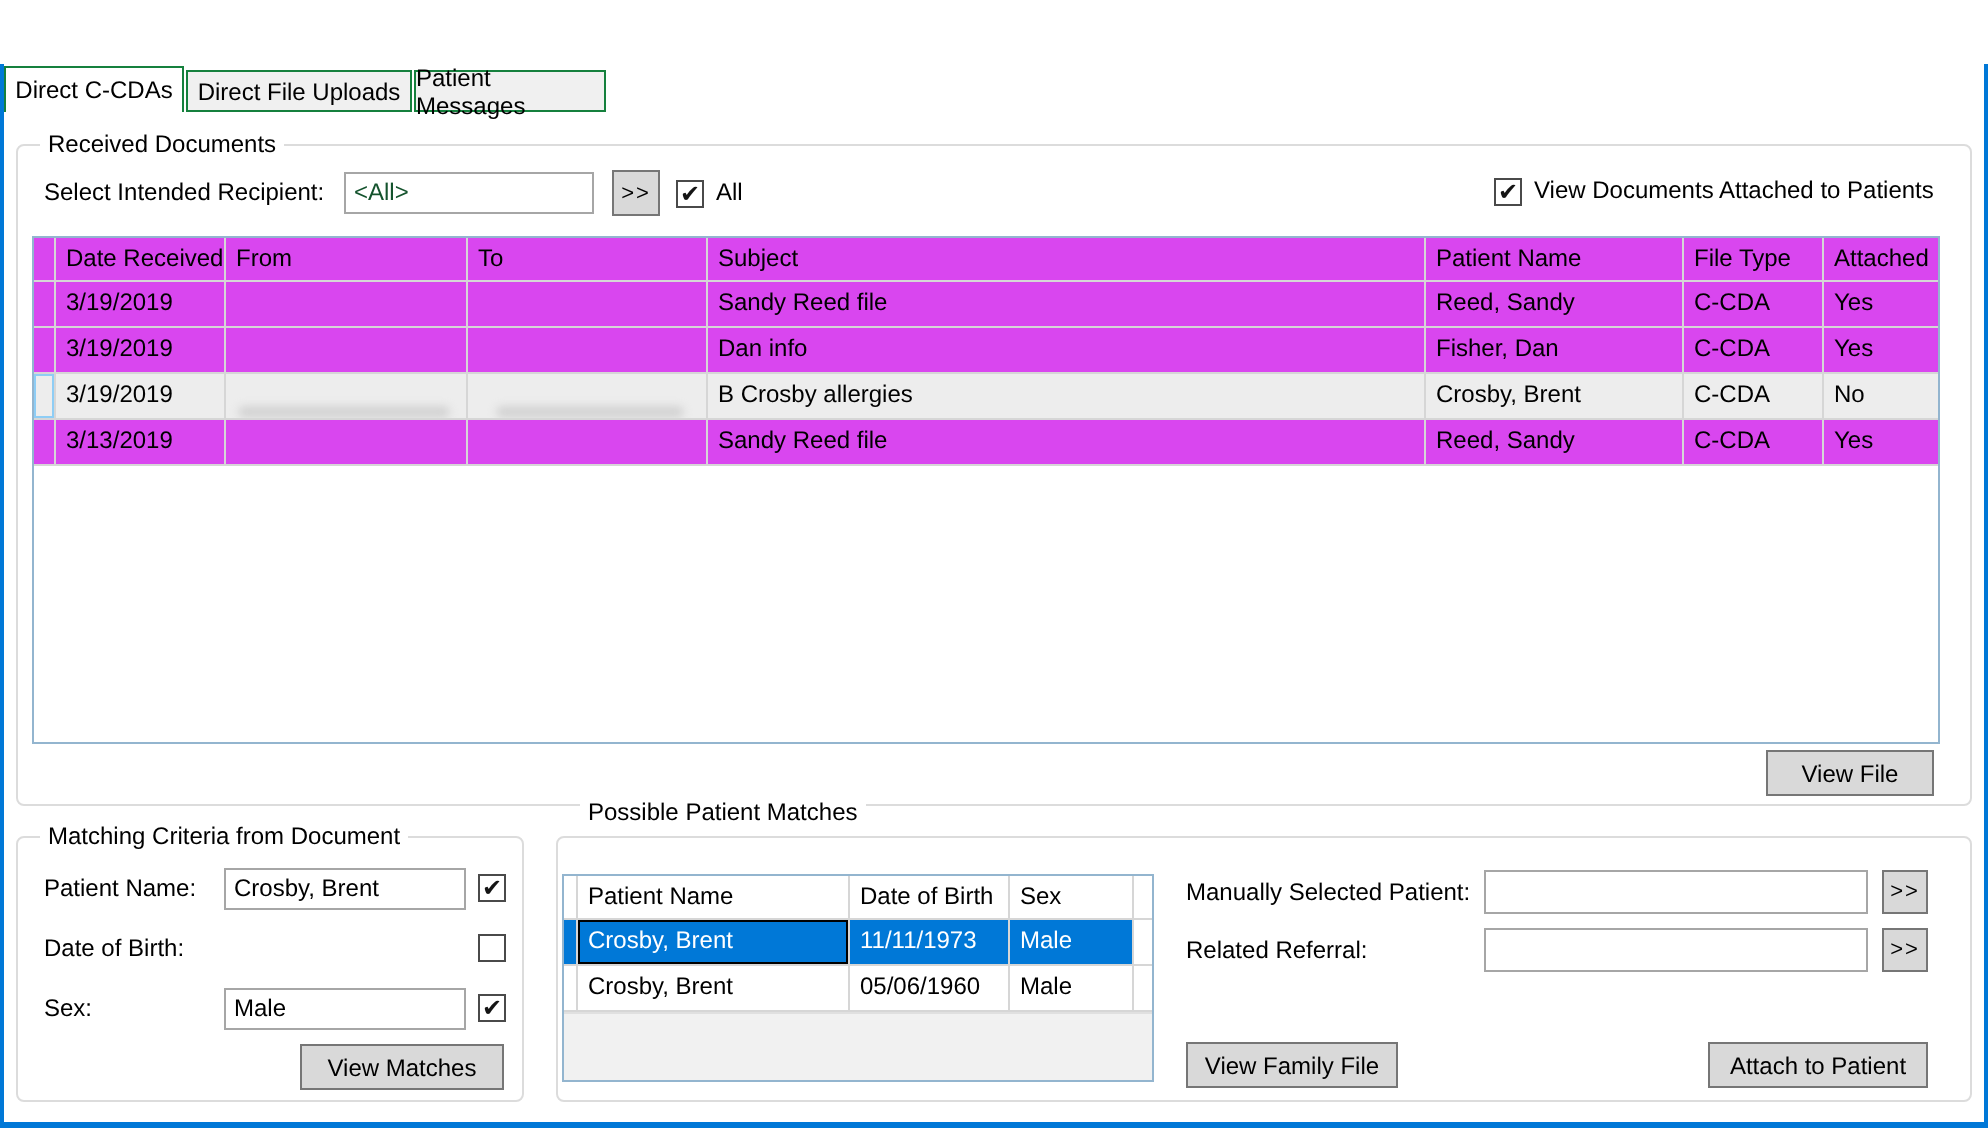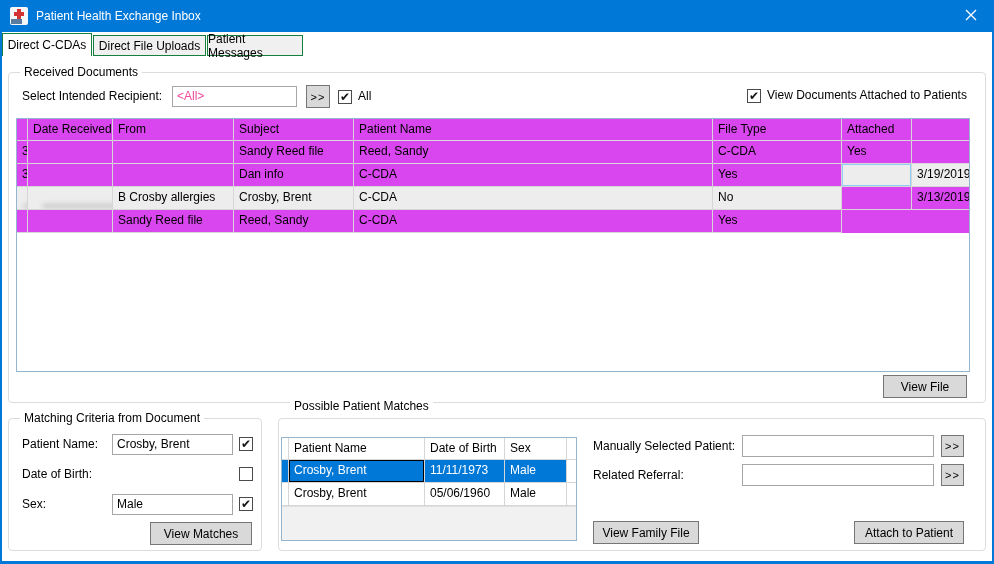--- a/index.html
+++ b/index.html
@@ -20,21 +20,21 @@
   .body-frame{position:absolute;left:0;top:32px;width:994px;height:532px;border:2px solid var(--titlebar);border-top:none;border-bottom-width:3px;background:#fff;}
   .tab{position:absolute;display:flex;align-items:center;justify-content:center;border:1px solid #15803d;font-size:12px;}
   .tab.active{left:2px;top:33px;width:90px;height:23px;background:#fff;border-bottom:none;z-index:3;}
   .tab.inactive{top:35px;height:21px;background:#f0f0f0;z-index:2;justify-content:center;}
   .tab2{left:93px;width:113px;}
   .tab3{left:207px;width:96px;}
   .groupbox{position:absolute;border:1px solid #dcdcdc;border-radius:4px;background:#fff;}
   .glab{position:absolute;background:#fff;padding:0 4px;line-height:14px;font-size:12px;z-index:2;}
   .lbl{position:absolute;height:15px;line-height:15px;white-space:nowrap;}
   .tb{position:absolute;background:#fff;border:1px solid #a6a6a6;padding:0 4px;line-height:19px;font-size:12px;overflow:hidden;white-space:nowrap;}
-  .tb.ghost{color:#ec4899;}
+  .tb.ghost{color:#14532d;}
   .btn{position:absolute;display:flex;align-items:center;justify-content:center;background:#d9d9d9;border:1px solid #767676;font-size:12px;color:#000;cursor:default;white-space:nowrap;}
   .btn.small{font-size:11px;letter-spacing:1px;}
   .cb{position:absolute;width:14px;height:14px;background:#fff;border:1px solid #4a4a4a;font-size:12px;line-height:12px;text-align:center;color:#141414;font-weight:bold;}
   
   .t1{position:absolute;left:16px;top:118px;width:954px;height:254px;border:1px solid var(--table-border);background:#d946ef;
       display:grid;grid-template-columns:11px 85px 121px 120px 359px 129px 70px 1fr;grid-template-rows:22px 23px 23px 23px 23px 1fr;}
   .t1 > div{border-right:1px solid var(--grid-line);border-bottom:1px solid var(--grid-line);padding-left:5px;line-height:21px;font-size:12px;overflow:hidden;white-space:nowrap;}
   .t1 > div:nth-child(8n){border-right:none;}
   .t1 .rowhdr{padding-left:0;}
   .t1 .fill{grid-column:1/-1;border:none;background:#fff;}
@@ -50,35 +50,20 @@
   .t2 .rowhdr{padding-left:0;}
   .t2 .fill{grid-column:1/-1;border:none;background:#f1f1f1;border-top:1px solid #e0e0e0;}
   .t2 .selrow{background:var(--selection);color:#fff;}
   .t2 .focus-cell{box-shadow:inset 0 0 0 1px #000;}
 </style>
 </head>
 <body>
 
 <div class="window">
 
-  <div class="titlebar">
-    <div class="app-icon">
-      <div class="cross-h"></div>
-        <div class="cross-v"></div>
-        <div class="env"></div>
-    </div>
-    <div class="title-text">Patient Health Exchange Inbox</div>
-    <div class="close-btn">
-      <span>
-        <svg width="12" height="12" viewBox="0 0 12 12">
-            <path d="M1 1 L11 11 M11 1 L1 11" stroke="#ffffff" stroke-width="1.3"></path>
-          </svg>
-      </span>
-    </div>
-  </div>
 
   <div class="body-frame"></div>
 
   <div class="tab active">
       <span>Direct C-CDAs</span>
     </div>
   <div class="tab inactive tab2">
       <span>Direct File Uploads</span>
     </div>
   <div class="tab inactive tab3">
@@ -93,39 +78,41 @@
   <div class="btn small" style="left:306px;top:85px;width:24px;height:23px;">&gt;&gt;</div>
   <span class="cb" style="left:338px;top:90px;">✔</span>
   <div class="lbl" style="left:358px;top:89px;">All</div>
   <span class="cb" style="left:747px;top:89px;">✔</span>
   <div class="lbl" style="left:767px;top:88px;">View Documents Attached to Patients</div>
 
   <div class="t1">
     <div class="rowhdr"></div>
     <div>Date Received</div>
     <div>From</div>
+    <div>To</div>
     <div>Subject</div>
     <div>Patient Name</div>
     <div>File Type</div>
     <div>Attached</div>
 
     <div class="rowhdr"></div>
     <div>3/19/2019</div>
     <div></div>
     <div></div>
     <div>Sandy Reed file</div>
     <div>Reed, Sandy</div>
     <div>C-CDA</div>
     <div>Yes</div>
 
     <div class="rowhdr"></div>
     <div>3/19/2019</div>
     <div></div>
     <div></div>
     <div>Dan info</div>
+    <div>Fisher, Dan</div>
     <div>C-CDA</div>
     <div>Yes</div>
 
     <div class="rowhdr sel selmark"></div>
     <div class="sel">3/19/2019</div>
     <div class="sel rel"><span></span><span class="smudge" style="left:6px;width:106px;"></span></div>
     <div class="sel rel"><span></span><span class="smudge" style="left:14px;width:94px;"></span></div>
     <div class="sel">B Crosby allergies</div>
     <div class="sel">Crosby, Brent</div>
     <div class="sel">C-CDA</div>

